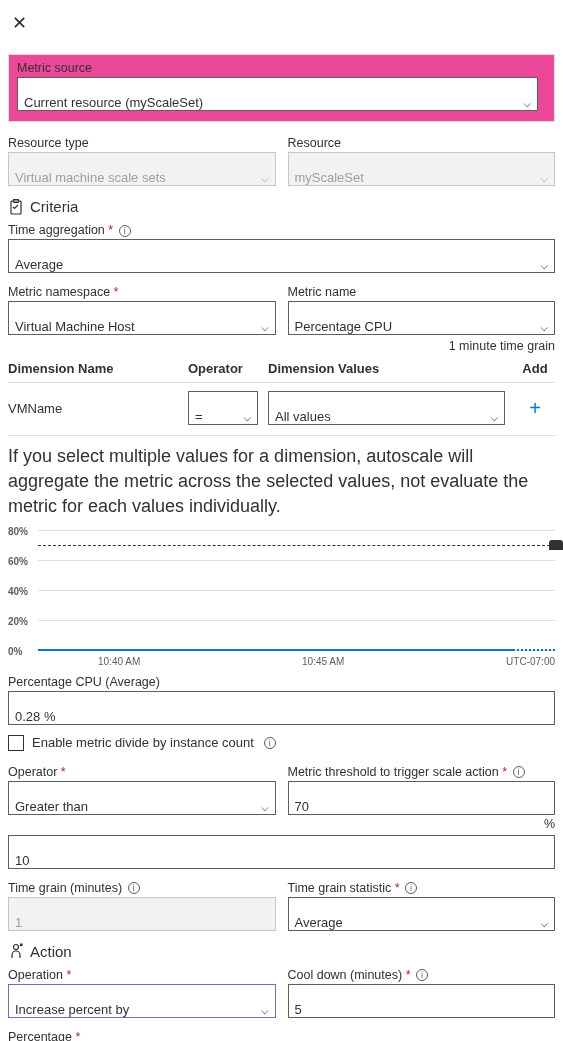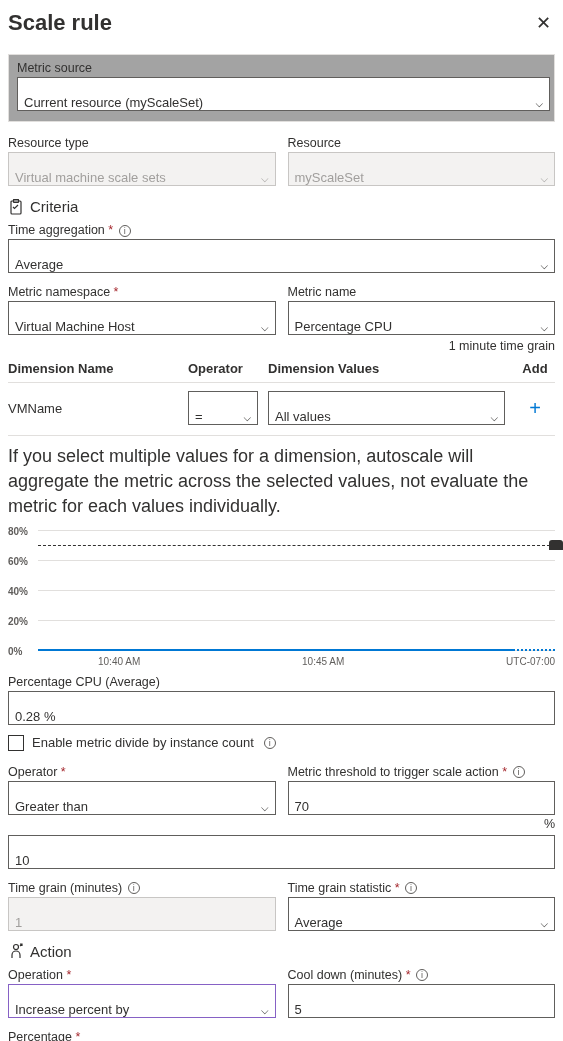--- a/index.html
+++ b/index.html
@@ -1,20 +1,20 @@
 <!DOCTYPE html>
 <html><head>
 <meta charset="utf-8">
 <style>
 * { box-sizing: border-box; margin: 0; padding: 0; font-family: 'Segoe UI', Arial, sans-serif; }
 body { background: #fff; color: #323130; font-size: 13px; width: 563px; padding: 8px 8px 20px 8px; }
 .header { display: flex; justify-content: space-between; align-items: center; margin-bottom: 16px; }
 .header h1 { font-size: 22px; font-weight: 600; }
 .close-x { font-size: 18px; font-weight: 300; cursor: pointer; padding: 4px; }
-.section-box { background: #a3a3a3; border: 1px solid #e1dfdd; padding: 6px 4px 10px 8px; margin-bottom: 14px; }
+.section-box { background: #ec4899; border: 1px solid #e1dfdd; padding: 6px 16px 10px 8px; margin-bottom: 14px; }
 .label { display: block; font-size: 12.5px; color: #323130; margin-bottom: 2px; }
 .req { color: #a4262c; }
 .info-icon { display: inline-block; width: 12px; height: 12px; border: 1px solid #605e5c; border-radius: 50%; font-size: 9px; line-height: 11px; text-align: center; color: #605e5c; margin-left: 2px; vertical-align: middle; }
 .select, .input { width: 100%; height: 34px; border: 1px solid #605e5c; background: #fff; padding: 0 6px; font-size: 13px; position: relative; display: flex; align-items: flex-end; justify-content: space-between; }
 .select.disabled, .input.disabled { background: #f3f2f1; color: #a19f9d; border-color: #c8c6c4; }
 .chev { font-size: 10px; color: #323130; }
 .select.disabled .chev { color: #a19f9d; }
 .row { display: flex; gap: 12px; margin-bottom: 12px; }
 .col { flex: 1; }
 .section-head { display: flex; align-items: center; gap: 6px; margin-bottom: 8px; margin-top: 4px; }
@@ -44,21 +44,20 @@
 .checkbox-row { display: flex; align-items: center; gap: 8px; margin: 10px 0 14px 0; }
 .checkbox { width: 16px; height: 16px; border: 1px solid #323130; }
 .pct-suffix { text-align: right; font-size: 12.5px; margin-top: 2px; }
 .purple-border { border: 1px solid #8661c5 !important; }
 .criteria-icon-svg, .action-icon-svg { stroke: #323130; stroke-width: 1.2; fill: none; }
 </style>
 </head>
 <body>
 
 <div class="header">
-  <h1>Scale rule</h1>
   <div class="close-x">✕</div>
 </div>
 
 <div class="section-box">
   <label class="label">Metric source</label>
   <div class="select">
     <span>Current resource (myScaleSet)</span>
     <span class="chev">⌵</span>
   </div>
 </div>

